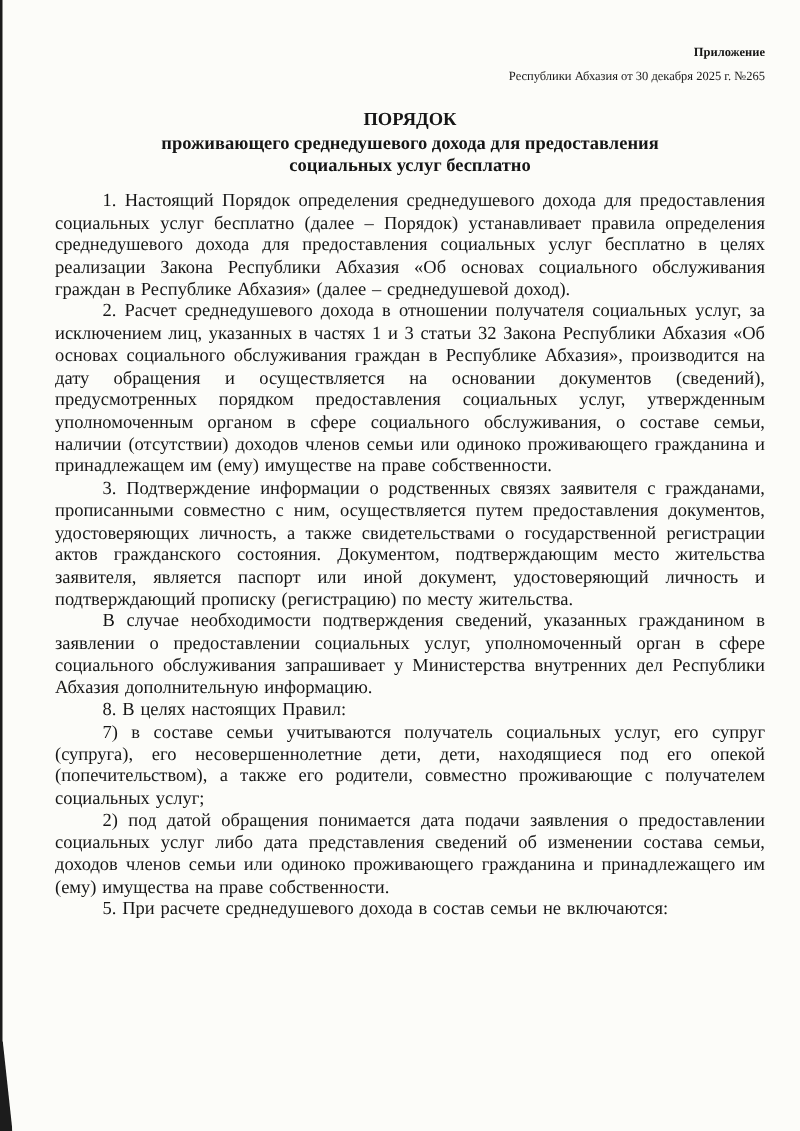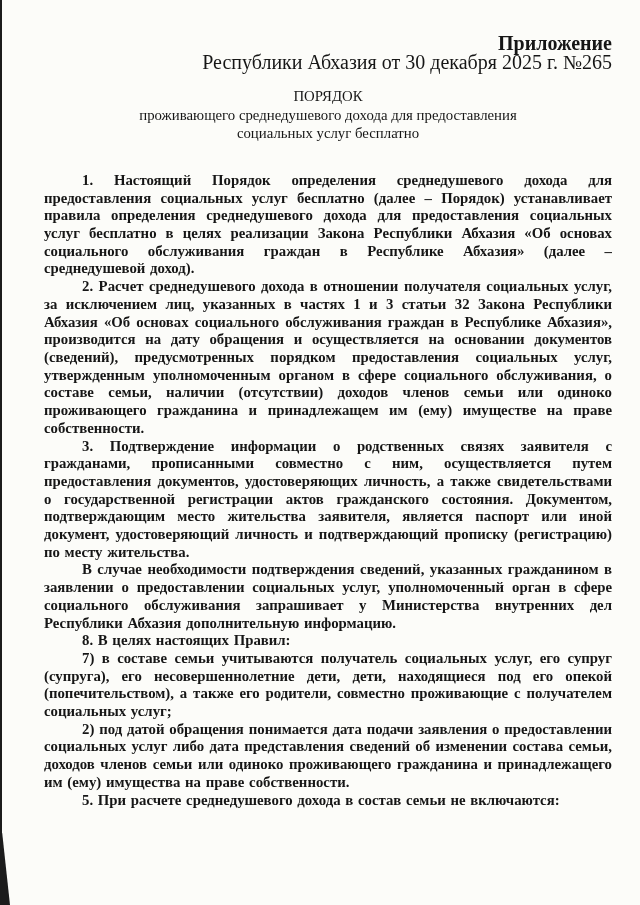--- a/index.html
+++ b/index.html
@@ -34,40 +34,39 @@
 
   .content {
     position: absolute;
     top: 34px;
     left: 44px;
     right: 28px;
   }
 
   .doc-header {
     text-align: right;
-    font-size: 20px;
+    font-size: 10px;
     line-height: 18.6px;
   }
   .doc-header .bold-line { font-weight: bold; }
 
   .doc-title {
     margin-top: 16px;
     text-align: center;
-    font-weight: normal;
+    font-weight: bold;
     font-size: 14.8px;
     line-height: 18.6px;
   }
 
   .doc-body {
-    margin-top: 29px;
+    margin-top: 10px;
     font-size: 14.8px;
     line-height: 17.7px;
     text-align: justify;
     text-justify: inter-word;
-    font-weight: bold;
   }
   .doc-body p {
     margin: 0;
     text-indent: 38px;
     word-spacing: 1px;
   }
 </style>
 </head>
 <body>
 

